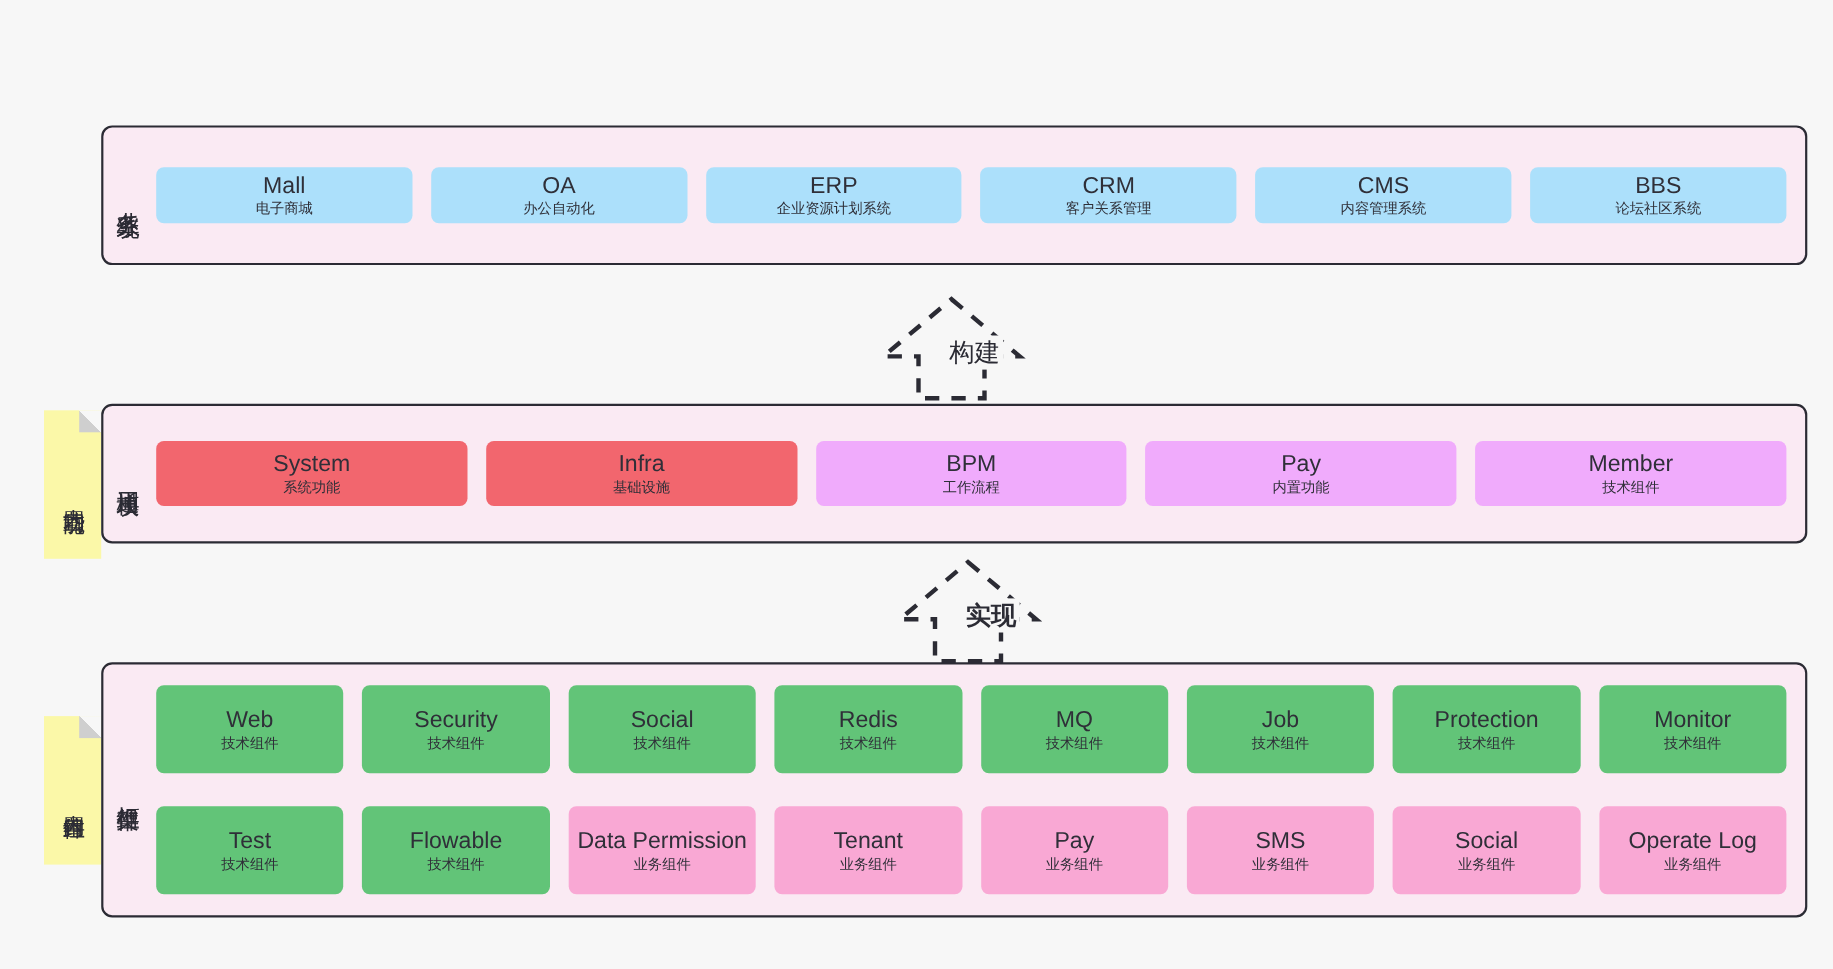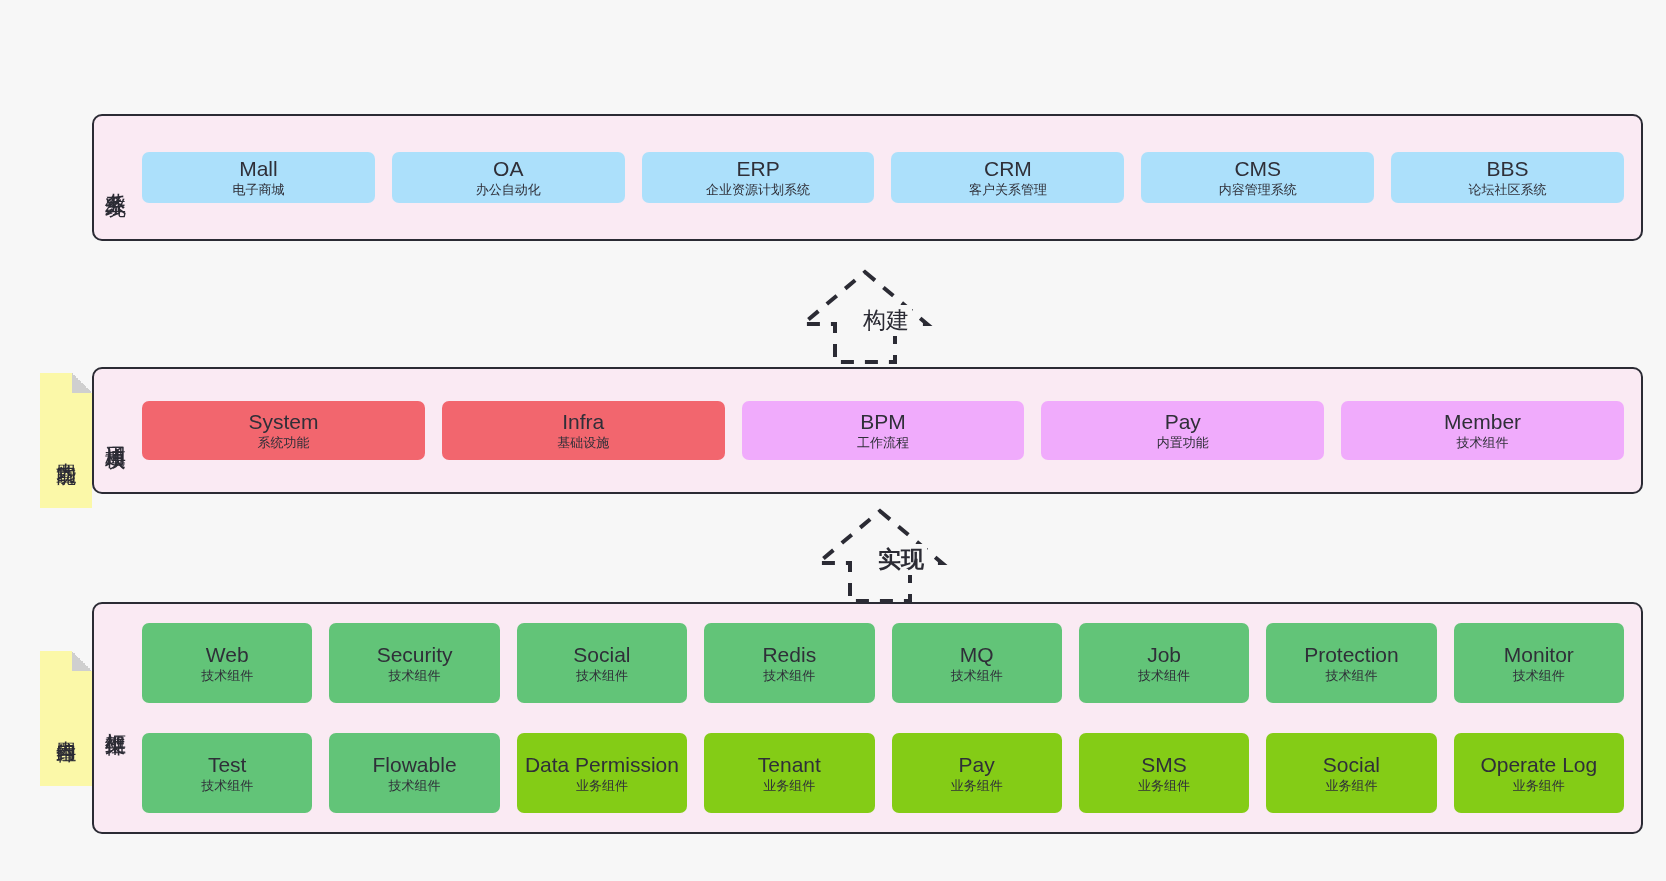--- a/index.html
+++ b/index.html
@@ -77,21 +77,21 @@
   #layer-modules .layer-body { padding-right: 17px; }
   #layer-modules .row { height: 59px; }
   .card.red { background: #f2666e; }
   .card.pink { background: #f0abfc; }
 
   
   #layer-framework { left: 92px; top: 602px; width: 1551px; height: 232px; }
   #layer-framework .layer-body { padding-right: 17px; gap: 30px; }
   #layer-framework .row { height: 80px; }
   .card.green { background: #62c478; }
-  .card.lgreen { background: #84cc16; }
+  .card.lgreen { background: #f9a8d4; }
 
   
   .note {
     position: absolute;
     background: #fbf8a8;
     width: 52px;
     display: flex;
     align-items: center;
     justify-content: center;
     font-size: 20px;

